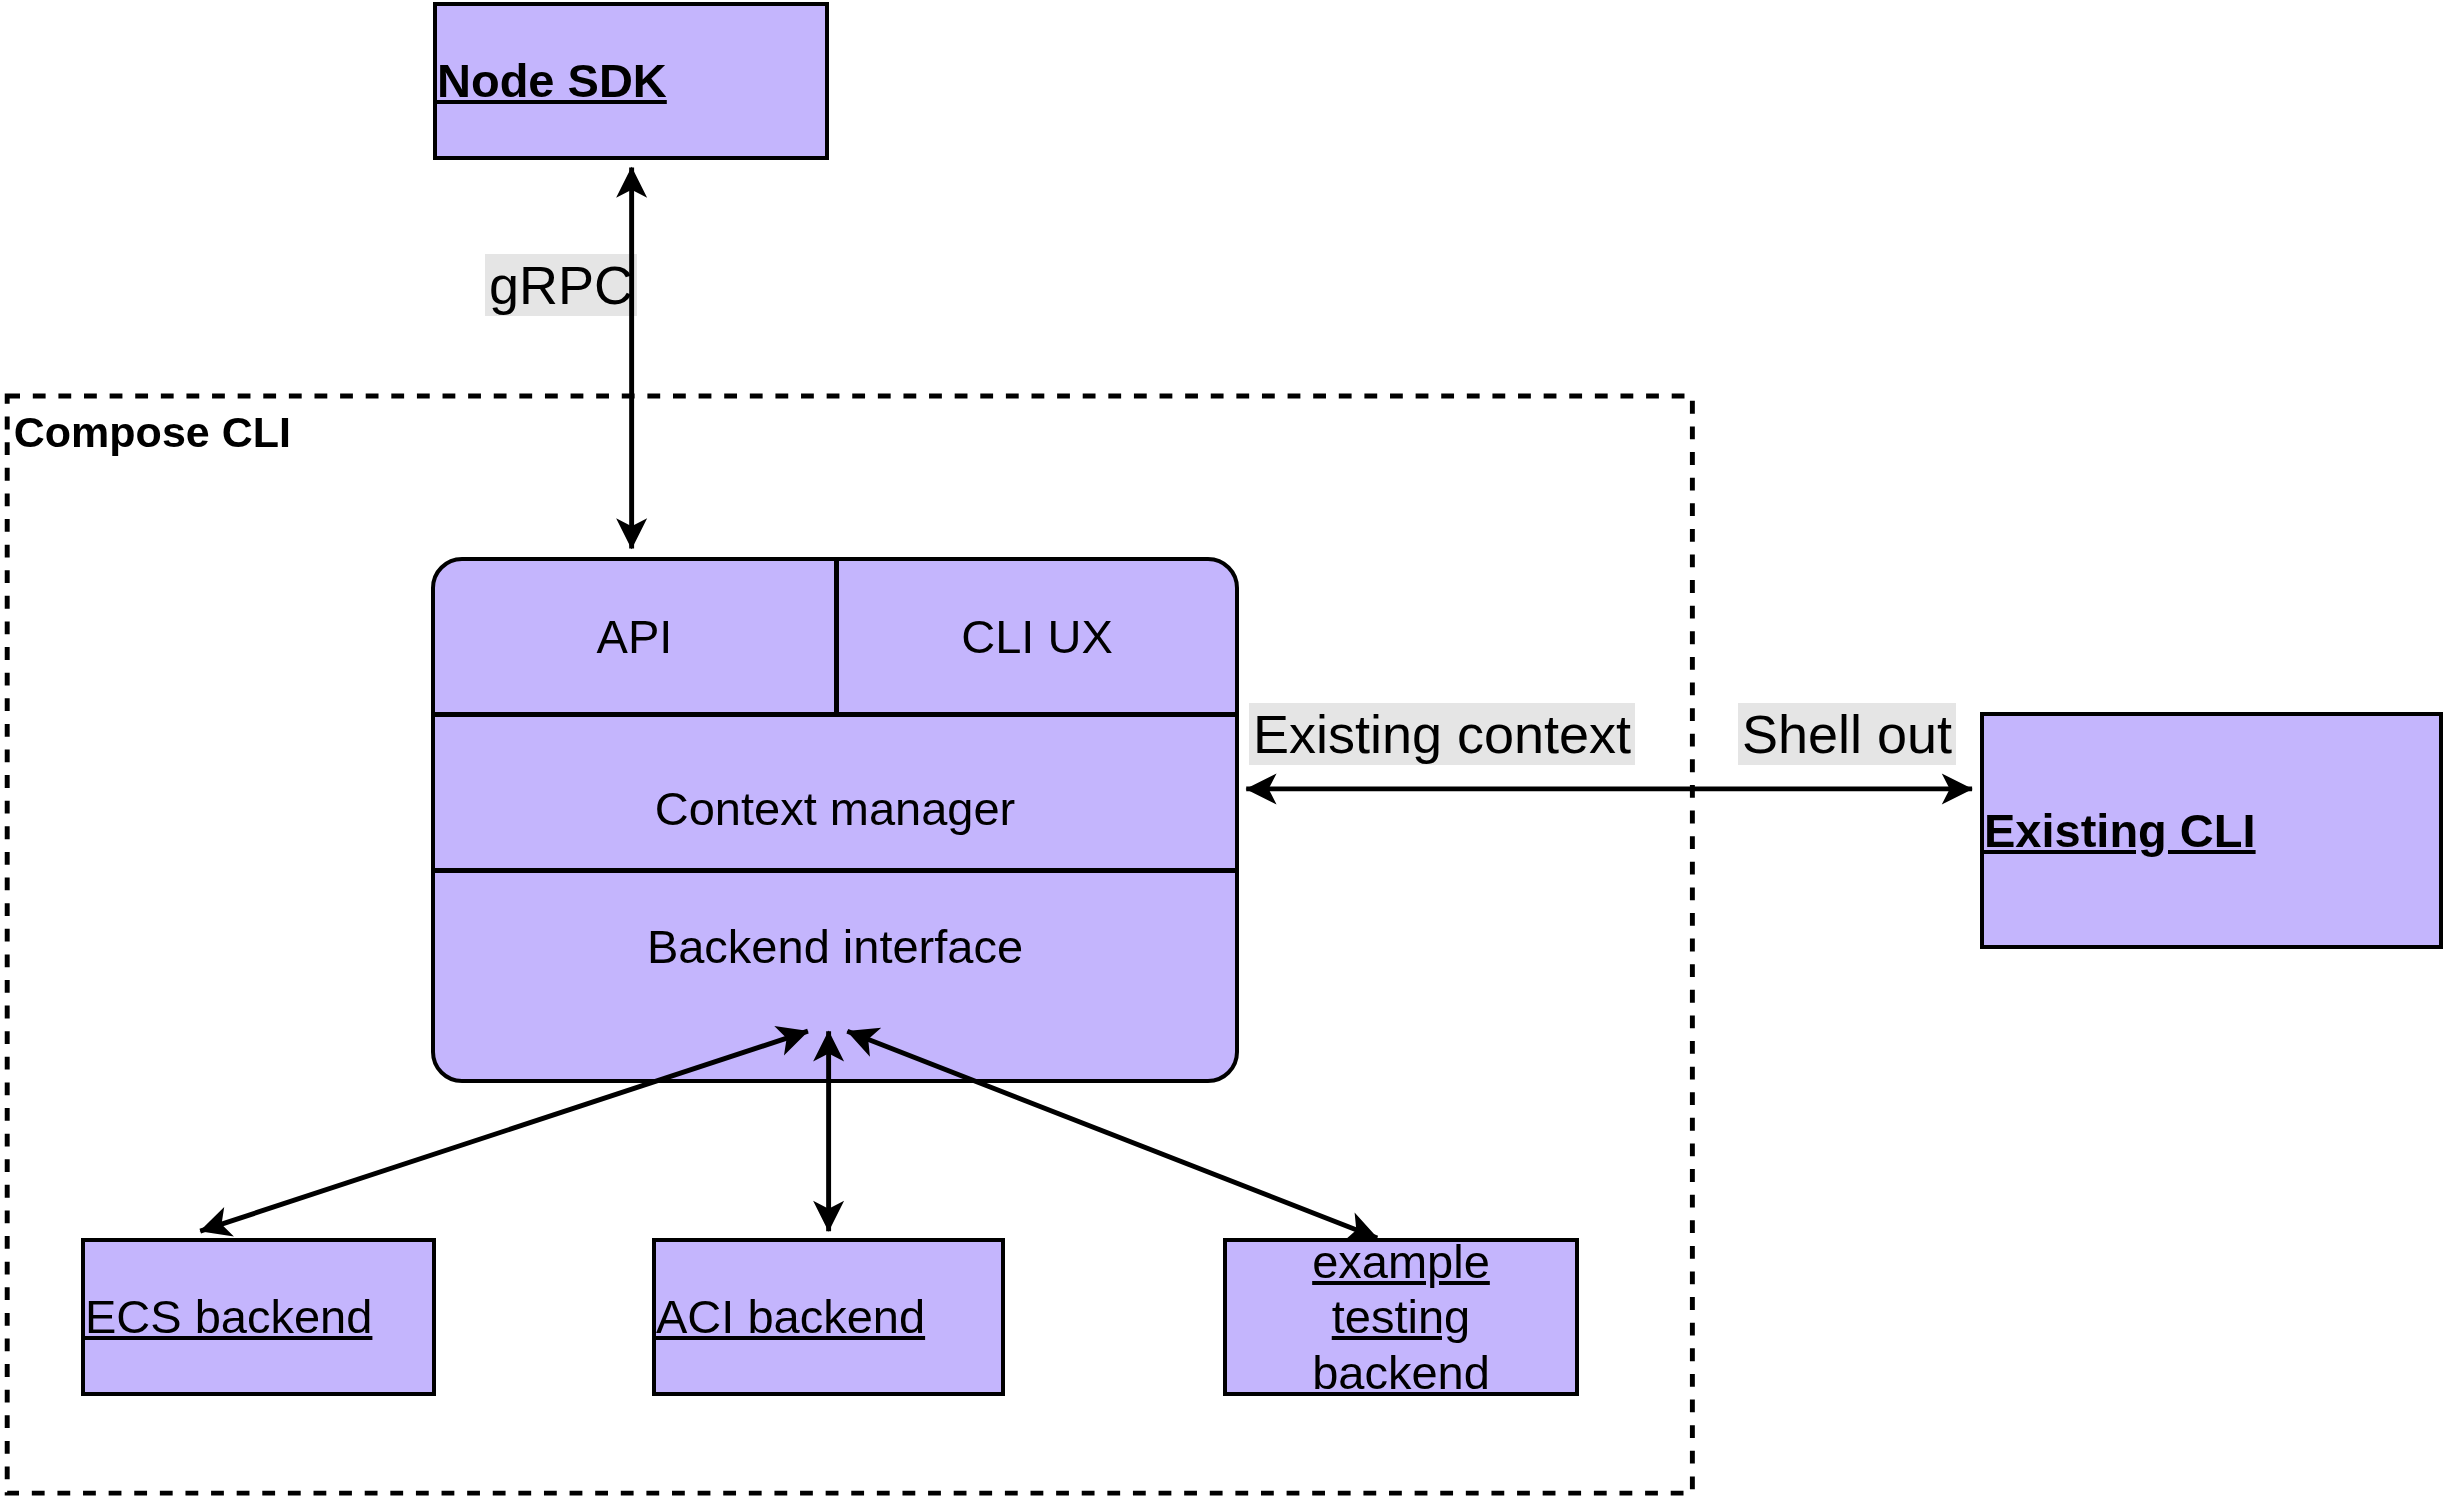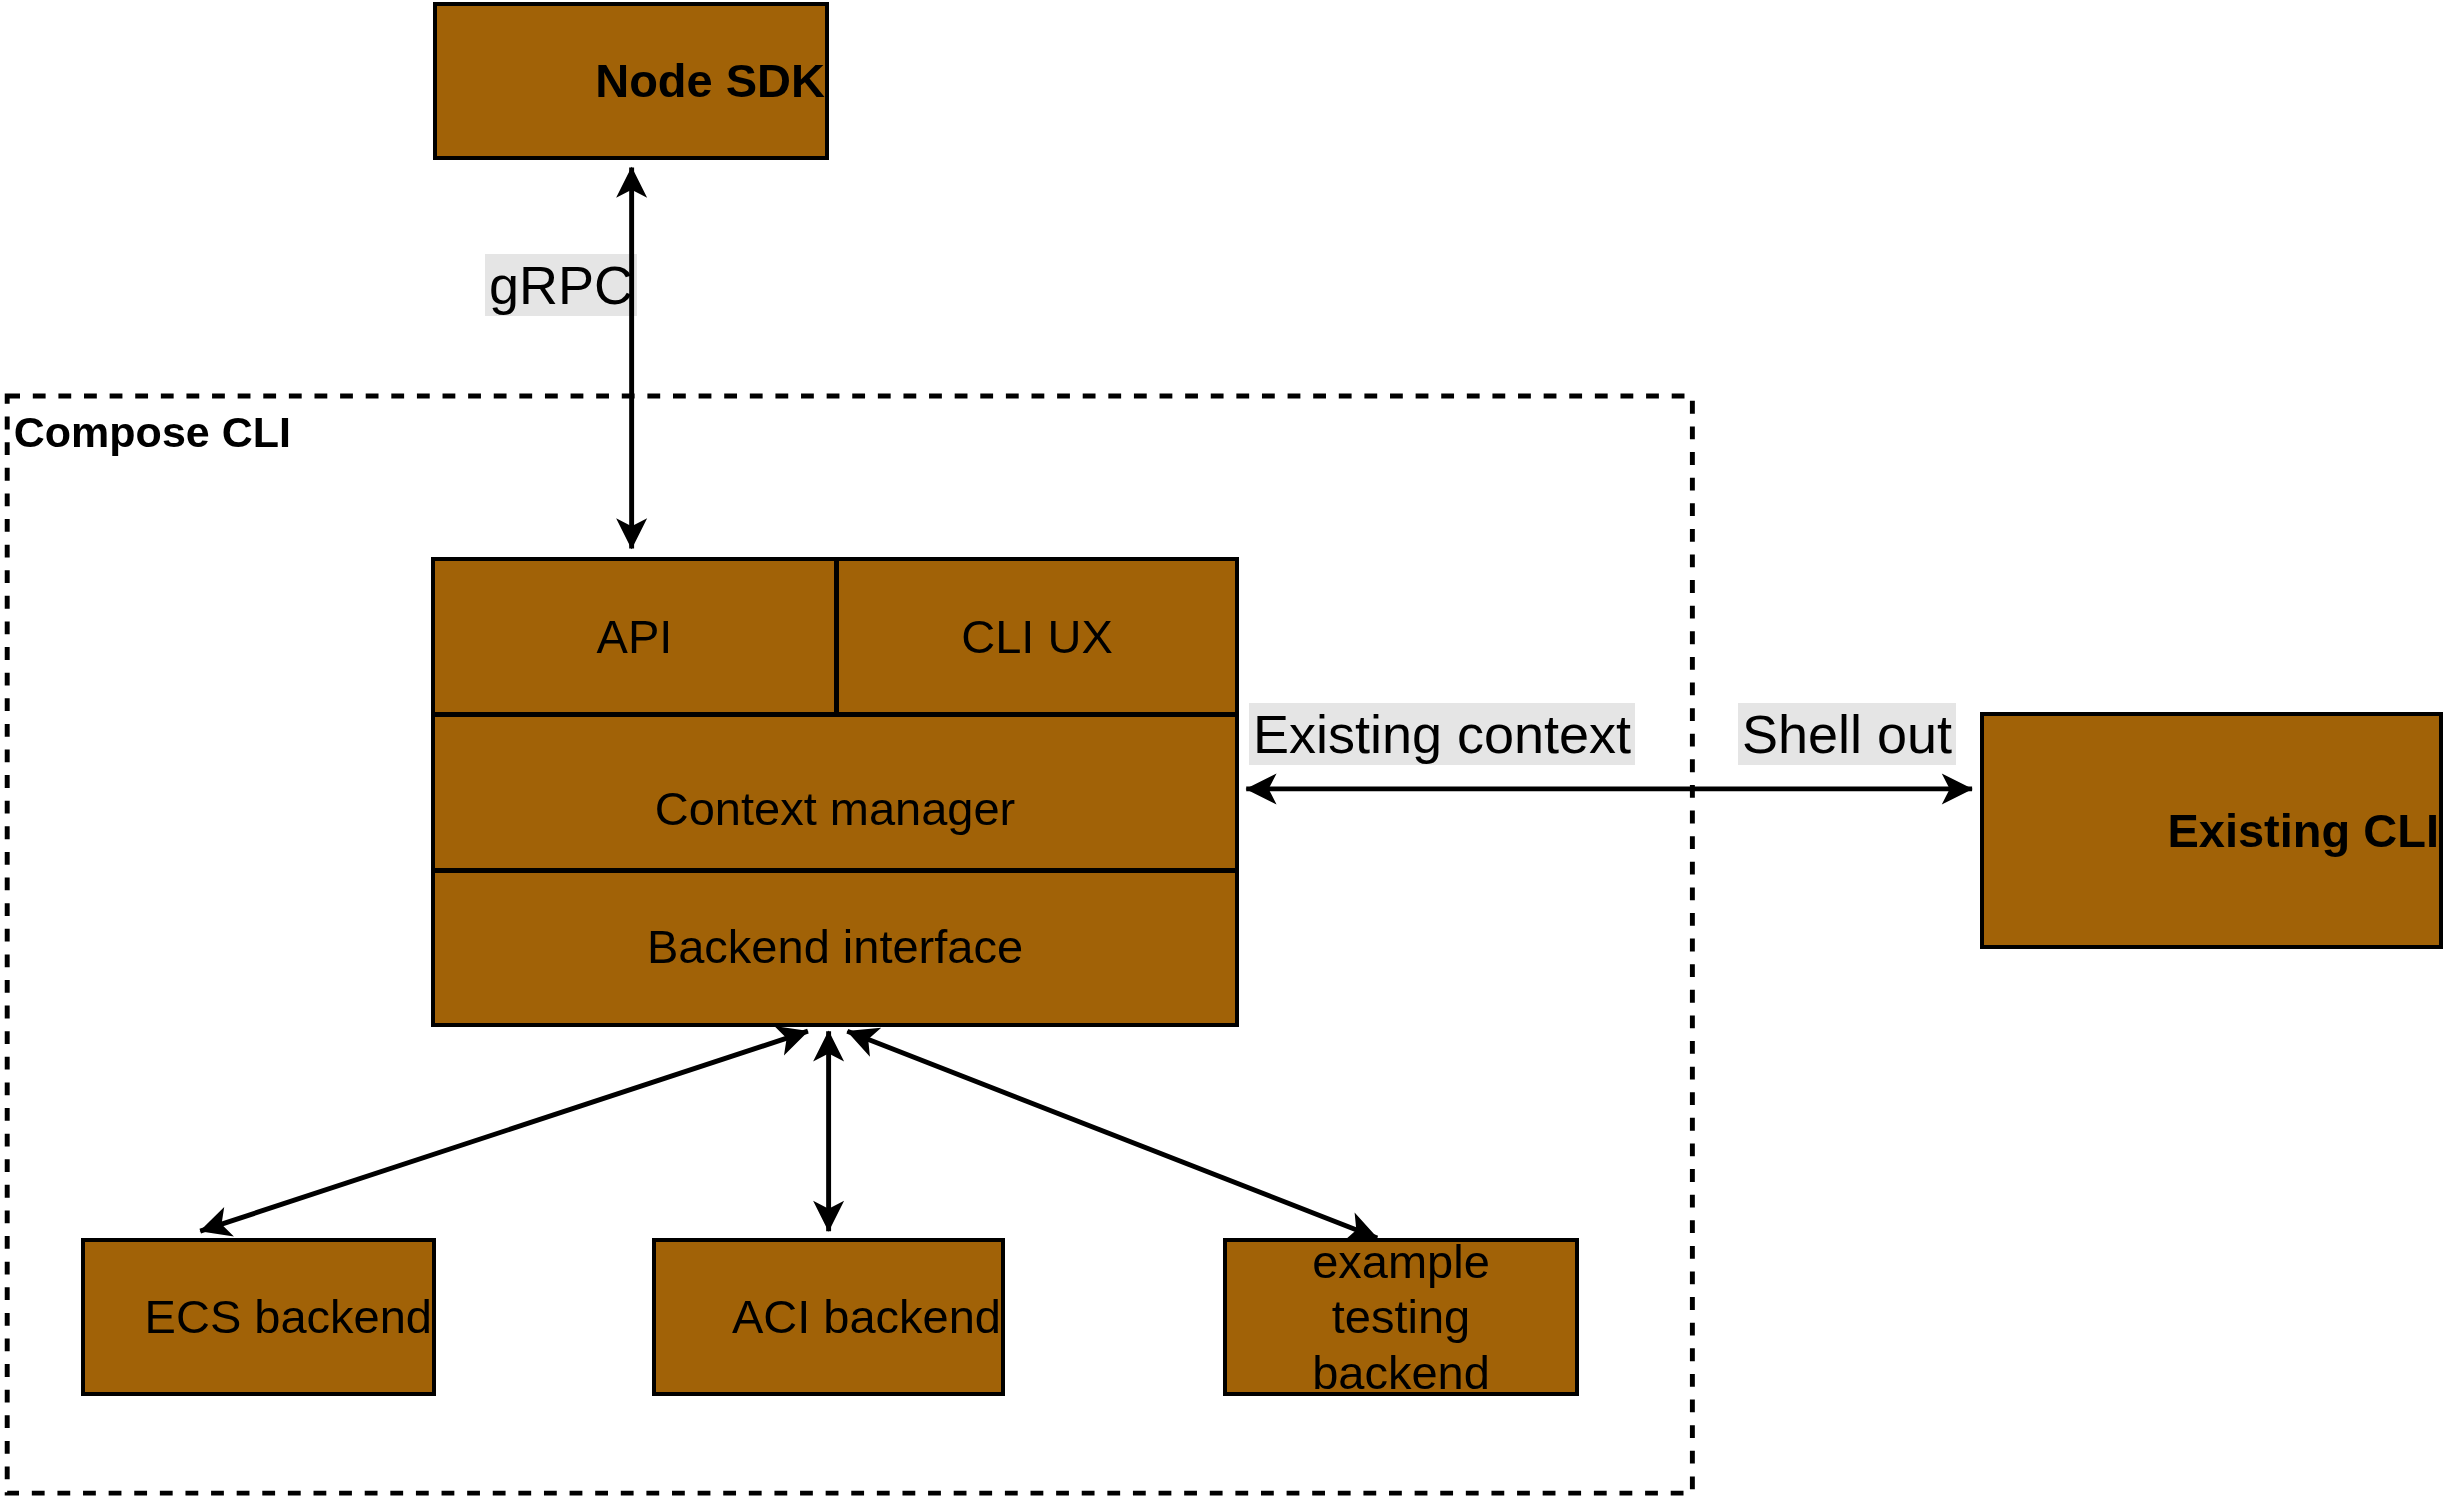--- a/index.html
+++ b/index.html
@@ -13,28 +13,29 @@
     height: 1501px;
     background: #ffffff;
     font-family: "Liberation Sans", sans-serif;
     color: #000000;
     overflow: hidden;
   }
   .box {
     position: absolute;
     box-sizing: border-box;
     border: 4.9px solid #000000;
-    background: #a16207;
+    background: #c4b5fd;
     display: flex;
     align-items: center;
-    justify-content: flex-end;
+    justify-content: flex-start;
     text-align: center;
     font-size: 47px;
     line-height: 1.18;
     z-index: 2;
+    text-decoration: underline;
   }
   .box.bold { font-weight: bold; }
   .cell {
     position: absolute;
     display: flex;
     align-items: center;
     justify-content: center;
     text-align: center;
     font-size: 47px;
     line-height: 1.18;
@@ -94,21 +95,21 @@
   </svg>
 
   <div class="box bold" style="left:433px; top:2px; width:396px; height:158px;">
     <span>Node SDK</span>
   </div>
 
   <div class="container-label" style="left:13.8px; top:408px;">Compose CLI</div>
 
   <div class="edge-label" style="left:485px; top:254px;">gRPC</div>
 
-  <div class="box" style="left:431px; top:557px; width:808px; height:470px;">
+  <div class="box" style="left:431px; top:557px; width:808px; height:526px;border-radius:31px;">
     <div class="cell" style="left:0; top:0; width:399px; height:151px;">
       <span>API</span>
     </div>
     <div class="divider" style="left:399px; top:0; width:4.9px; height:151px;"></div>
     <div class="cell" style="left:404px; top:0; right:0; height:151px;">
       <span>CLI UX</span>
     </div>
     <div class="divider" style="left:0; top:151px; right:0; height:4.9px;"></div>
     <div class="cell" style="left:0; top:156px; right:0; height:152px;margin-top:16px;">
       <span>Context manager</span>

